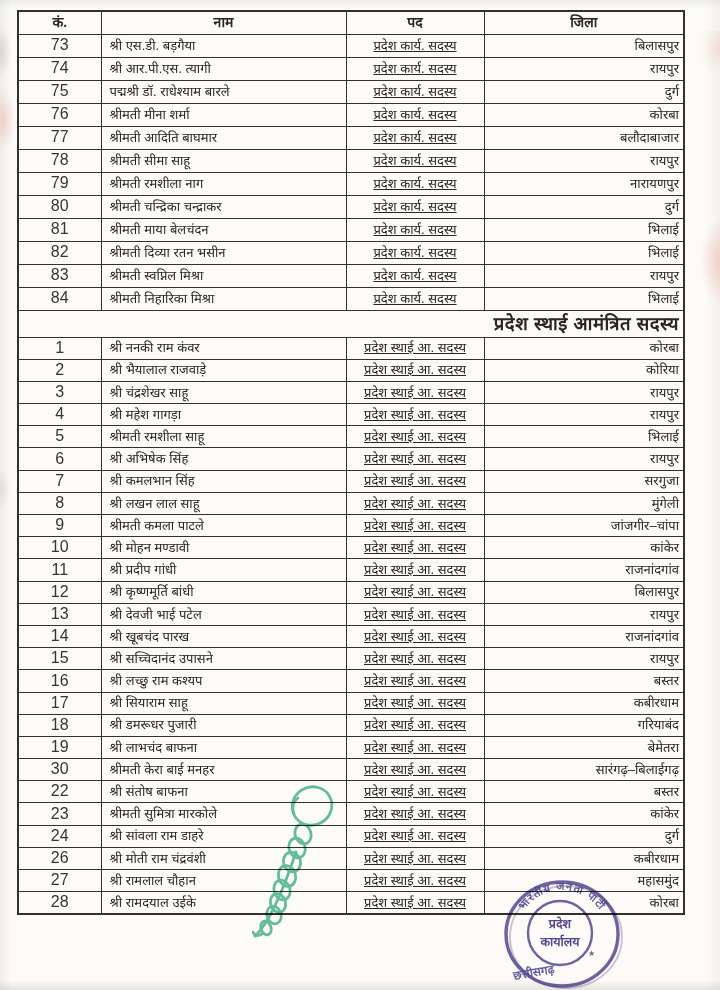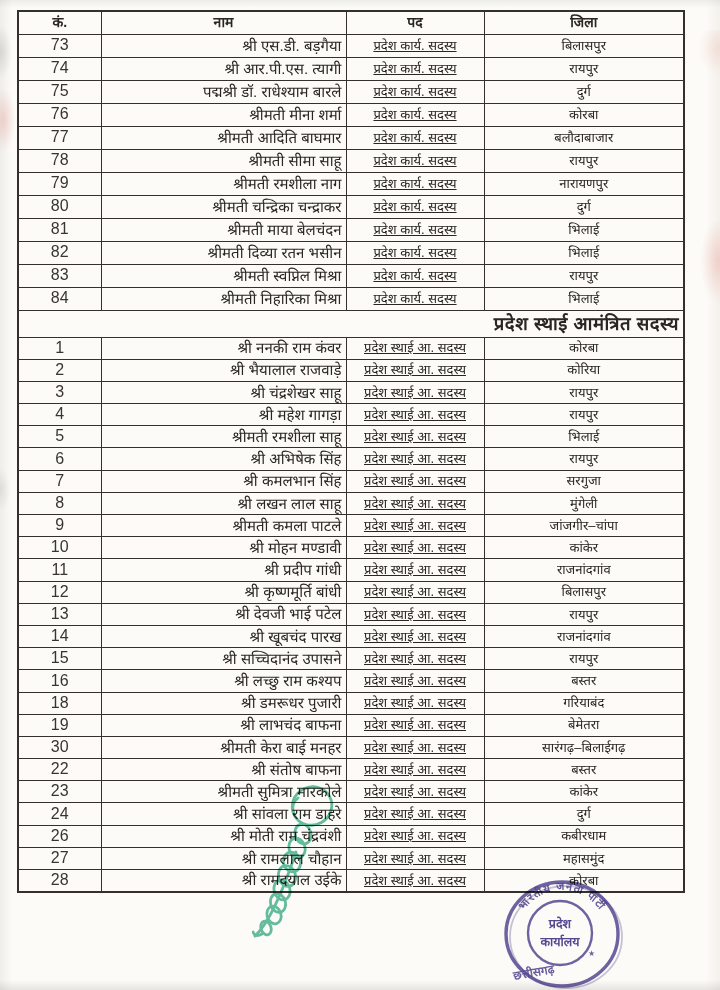--- a/index.html
+++ b/index.html
@@ -18,23 +18,23 @@
   table.roster{position:absolute;left:17px;top:10px;width:666px;border-collapse:collapse;table-layout:fixed;
     border:2px solid var(--border);}
   col.c1{width:83px;} col.c2{width:245px;} col.c3{width:138px;} col.c4{width:200px;}
   th,td{border:1.5px solid var(--border);padding:0 4px;vertical-align:middle;overflow:hidden;
     white-space:nowrap;color:var(--ink);line-height:1.05;}
   thead tr{height:23px;}
   thead th{font-size:14px;font-weight:700;text-align:center;}
   tbody.sec1 tr{height:23px;}
   tbody.sec2 tr{height:22.2px;}
   td.c-no{text-align:center;font-size:16px;color:var(--num);}
-  td.c-name{text-align:right;padding-left:8px;font-size:15px;font-weight:500;}
+  td.c-name{text-align:left;padding-left:8px;font-size:13px;font-weight:500;}
   td.c-post{text-align:center;font-size:13px;font-weight:500;text-decoration:underline;}
-  td.c-district{text-align:center;font-size:13px;font-weight:500;}
+  td.c-district{text-align:right;font-size:13px;font-weight:500;}
   tbody.divider tr{height:27px;}
   td.section-title{text-align:right;font-size:18.5px;font-weight:700;letter-spacing:.5px;}
   .overlay{position:absolute;pointer-events:none;}
   .stamp-svg{left:496px;top:876px;mix-blend-mode:multiply;opacity:.92;}
   .scribble-svg{left:252px;top:778px;mix-blend-mode:multiply;opacity:.9;}
   .smudge{position:absolute;pointer-events:none;}
   .sm1{left:0;top:88px;width:16px;height:64px;background:radial-gradient(ellipse at 20% 50%,rgba(219,120,110,.28),rgba(0,0,0,0) 70%);}
   .sm2{left:0;top:26px;width:12px;height:52px;background:radial-gradient(ellipse at 10% 50%,rgba(140,140,135,.25),rgba(0,0,0,0) 72%);}
   .sm3{left:700px;top:218px;width:20px;height:86px;background:radial-gradient(ellipse at 90% 50%,rgba(224,128,118,.30),rgba(0,0,0,0) 70%);}
   .sm4{left:698px;top:30px;width:22px;height:46px;background:radial-gradient(ellipse at 90% 40%,rgba(226,140,128,.20),rgba(0,0,0,0) 70%);}
@@ -257,20 +257,26 @@
       <td class="c-district">रायपुर</td>
     </tr>
 
     <tr>
       <td class="c-no">16</td>
       <td class="c-name">श्री लच्छु राम कश्यप</td>
       <td class="c-post">प्रदेश स्थाई आ. सदस्य</td>
       <td class="c-district">बस्तर</td>
     </tr>
 
+    <tr>
+      <td class="c-no">17</td>
+      <td class="c-name">श्री सियाराम साहू</td>
+      <td class="c-post">प्रदेश स्थाई आ. सदस्य</td>
+      <td class="c-district">कबीरधाम</td>
+    </tr>
 
     <tr>
       <td class="c-no">18</td>
       <td class="c-name">श्री डमरूधर पुजारी</td>
       <td class="c-post">प्रदेश स्थाई आ. सदस्य</td>
       <td class="c-district">गरियाबंद</td>
     </tr>
 
     <tr>
       <td class="c-no">19</td>

